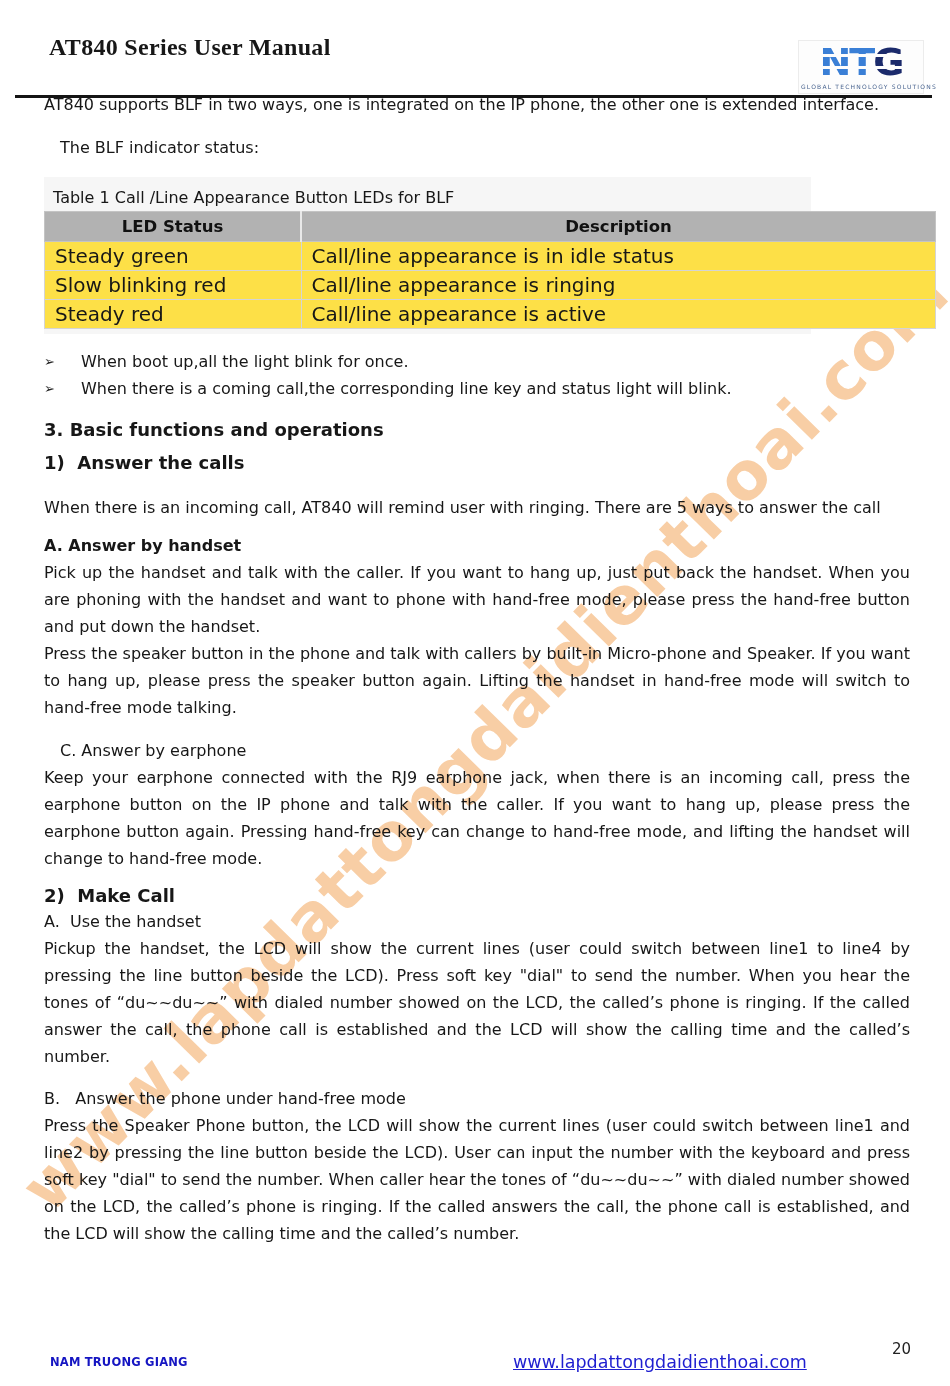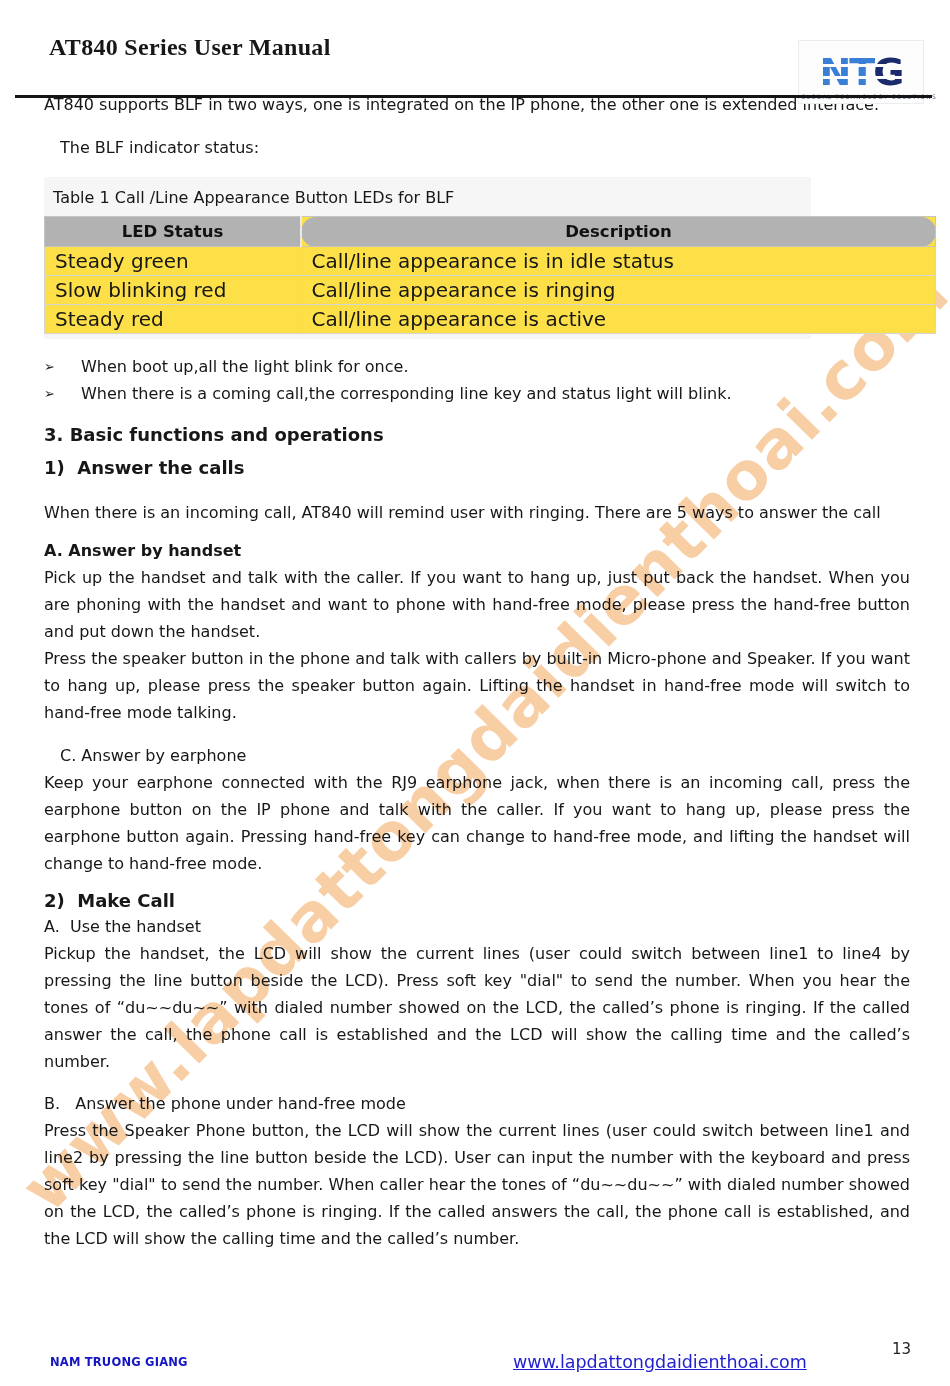--- a/index.html
+++ b/index.html
@@ -24,21 +24,21 @@
   
   .header-title {
     position:absolute; top:34px; left:49px;
     font-family:Liberation Serif, serif;
     font-size:24px; font-weight:bold; letter-spacing:0.3px;
     z-index:2;
   }
   .logo {
     position:absolute; top:40px; right:26px; width:120px;
     text-align:center; z-index:2;
-    background:#fdfdfd; border:1px solid #ececec; padding:12px 2px 3px;
+    background:#fdfdfd; border:1px solid #ececec; padding:2px 2px 3px;
   }
   .logo-letters {
     position:relative; display:inline-block;
     font-size:38px; line-height:38px; font-weight:bold; letter-spacing:-2px;
   }
   .logo-nt { color:#3a7fd6; }
   .logo-g  { color:#1b2a6b; }
   .logo-stripe { position:absolute; left:-2px; right:-2px; height:3px; background:#fdfdfd; }
   .logo-stripe.s1 { top:11px; }
   .logo-stripe.s2 { top:23px; }
@@ -58,28 +58,28 @@
   }
   .body-p { text-align:justify; }
   .p-intro1 { margin:5px 0 0; }
   .p-intro2 { margin:16px; }
 
   
   .table-block {
     margin-top:2px; width:767px;
     background:#f6f6f6; padding:7px 0 5px;
   }
-  .table-title { padding-left:9px; margin-bottom:5px; font-size:16px; }
+  .table-title { padding-left:9px; font-size:16px; }
   .blf-table { border-collapse:collapse; width:892px; background:#fde047; }
   .blf-table th {
     background:#b2b2b2; font-weight:bold; text-align:center;
     height:27px; font-size:16.5px; color:#111;
     border:1px solid #c4c4c4;
   }
-  .blf-table th + th { border-left:2px solid #e9e9e9;border-radius:15px; }
+  .blf-table th + th { border-left:2px solid #e9e9e9; }
   .blf-table td {
     height:28px; padding:0 4px 0 10px;
     border:1px solid #d4d4d4; font-size:20px;
   }
   .col-led { width:253px; }
 
   
   .bullets { margin-top:14px; }
   .bullet-row { display:flex; }
   .bullet-marker { flex:none; width:37px; font-size:13px; color:#222; }
@@ -191,13 +191,13 @@
   <p class="sub-head-t">A.&nbsp;&nbsp;Use the handset</p>
   <p class="body-p p-plain">Pickup the handset, the LCD will show the current lines (user could switch between line1 to line4 by pressing the line button beside the LCD). Press soft key "dial" to send the number. When you hear the tones of “du~~du~~” with dialed number showed on the LCD, the called’s phone is ringing. If the called answer the call, the phone call is established and the LCD will show the calling time and the called’s number.</p>
 
   <p class="sub-head-b2">B.&nbsp;&nbsp;&nbsp;Answer the phone under hand-free mode</p>
   <p class="body-p p-plain">Press the Speaker Phone button, the LCD will show the current lines (user could switch between line1 and line2 by pressing the line button beside the LCD). User can input the number with the keyboard and press soft key "dial" to send the number. When caller hear the tones of “du~~du~~” with dialed number showed on the LCD, the called’s phone is ringing. If the called answers the call, the phone call is established, and the LCD will show the calling time and the called’s number.</p>
 
 </div>
 
 <div class="footer-company">NAM TRUONG GIANG</div>
 <a class="footer-link">www.lapdattongdaidienthoai.com</a>
-<div class="footer-page">13</div>
+<div class="footer-page">20</div>
 
 </body></html>

